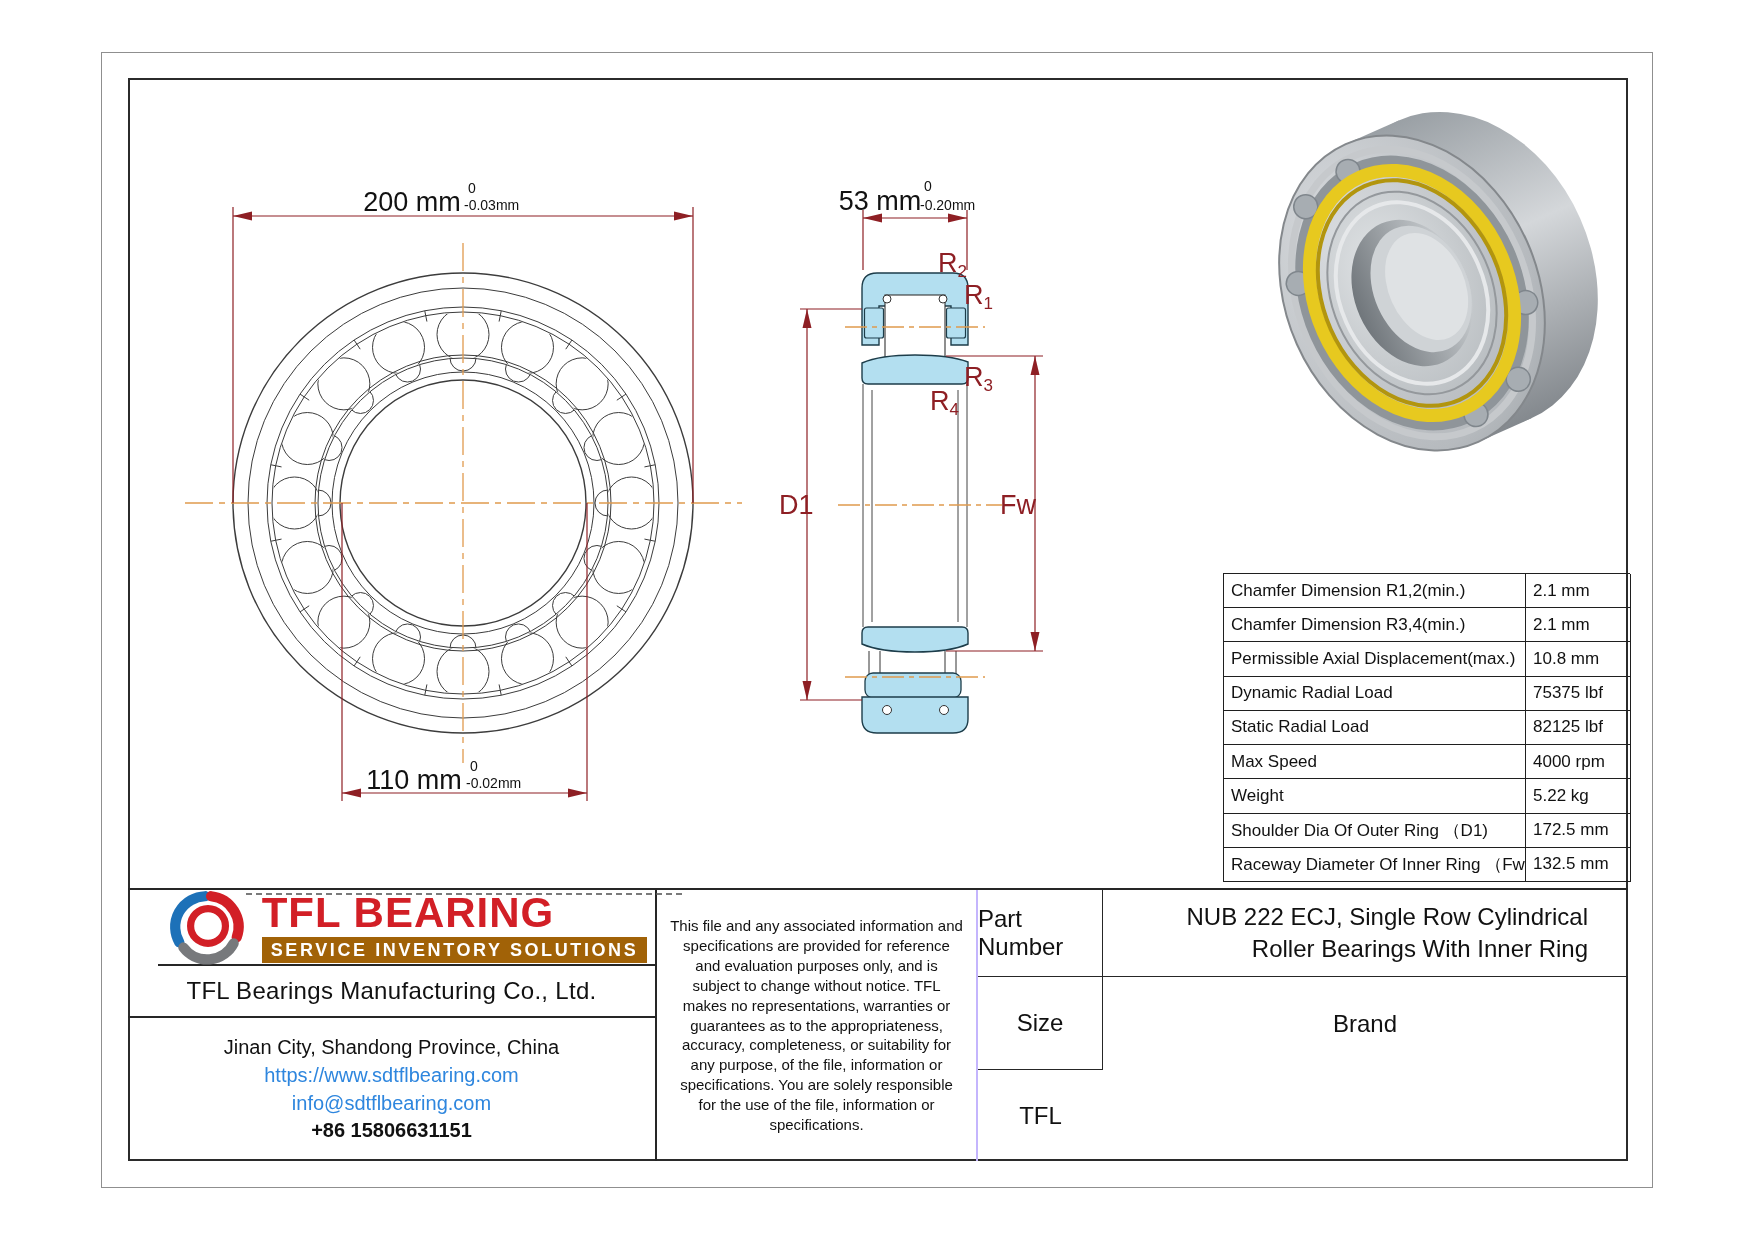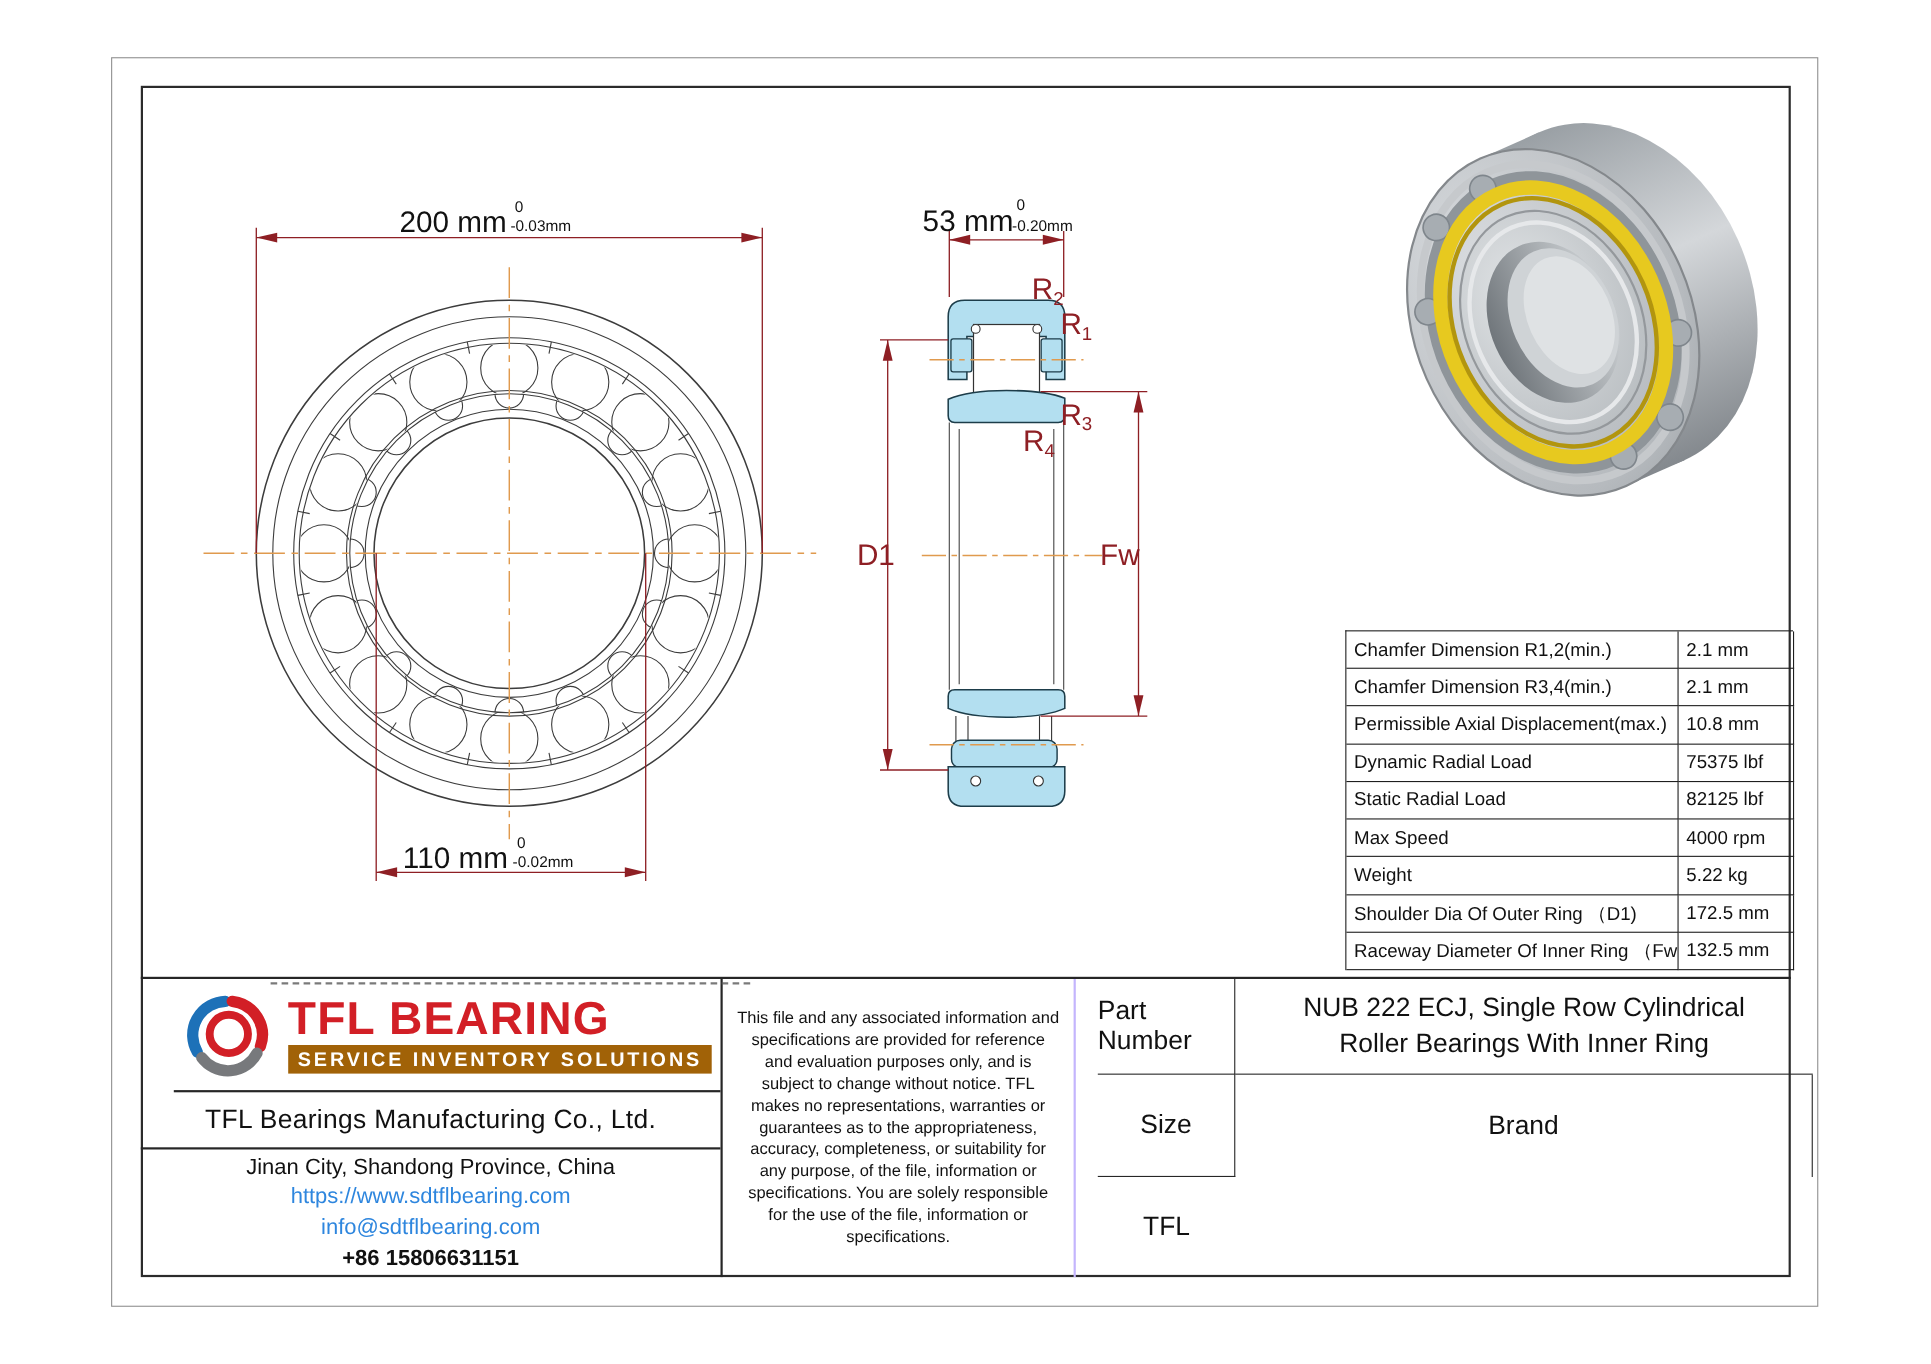--- a/index.html
+++ b/index.html
@@ -19,36 +19,36 @@
   #spec-table{left:1223px;top:573px;width:407px;height:309px;display:grid;
     grid-template-columns:302px 105px;grid-auto-rows:1fr;
     border-top:1px solid #1f1f1f;border-left:1px solid #1f1f1f;font-size:17px;}
   #spec-table .cell{border-right:1px solid #1f1f1f;border-bottom:1px solid #1f1f1f;
     display:flex;align-items:center;padding:0 6px 0 7px;white-space:nowrap;overflow:hidden;}
   
   #title-block{left:128px;top:888px;width:1500px;height:273px;display:flex;border-top:2px solid #262626;}
   .tb-col{box-sizing:border-box;height:100%;}
   #tb-col-logo{width:529px;border-right:2px solid #262626;display:flex;flex-direction:column;}
   #tb-col-disc{width:321px;border-right:2px solid #c4b5fd;display:flex;align-items:center;justify-content:center;}
-  #tb-col-fields{width:544px;display:grid;grid-template-columns:125px 525px;grid-template-rows:87px 93px 93px;padding-left:20px;}
+  #tb-col-fields{width:544px;display:grid;grid-template-columns:125px 525px;grid-template-rows:87px 93px 93px;}
   .tb-row{box-sizing:border-box;}
-  #logo-cell{height:103px;border-bottom:2px solid #262626;display:flex;align-items:center;justify-content:center;gap:14px;position:relative;margin-left:30px;}
+  #logo-cell{height:76px;border-bottom:2px solid #262626;display:flex;align-items:center;justify-content:center;gap:14px;position:relative;margin-left:30px;}
   #company-cell{height:52px;border-bottom:2px solid #262626;display:flex;align-items:center;justify-content:center;
     font-size:24px;font-weight:500;letter-spacing:0.3px;}
   #address-cell{flex:1;display:flex;flex-direction:column;align-items:center;justify-content:center;line-height:1.38;font-size:20px;}
   #address-cell .link{color:#2e86de;}
   #address-cell .phone{font-weight:600;}
   #logo-noise{position:absolute;left:88px;top:3px;width:436px;height:0;border-top:2px dashed #5a5a5a;opacity:.8;}
   #logo-text-wrap{display:flex;flex-direction:column;align-items:flex-start;}
   #logo-brand{color:#d21f26;font-weight:bold;font-size:42px;letter-spacing:1px;line-height:1;}
   #logo-tagline{background:#a16207;color:#fff;font-weight:bold;font-size:18px;letter-spacing:2.6px;
     padding:3px 9px 2px 9px;margin-top:3px;white-space:nowrap;}
   #tb-col-disc .disc{font-size:15px;line-height:1.33;text-align:center;padding:0 13px;}
   .field-label{border-right:1px solid #262626;border-bottom:1px solid #262626;display:flex;align-items:center;justify-content:center;font-size:24px;}
-  .field-value{border-bottom:1px solid #262626;display:flex;align-items:center;justify-content:center;text-align:center;font-size:24px;padding:0 40px;line-height:1.35;}
+  .field-value{border-bottom:1px solid #262626;display:flex;align-items:center;justify-content:center;text-align:right;font-size:24px;padding:0 40px;line-height:1.35;}
   .last-row{border-bottom:none !important;}
 </style>
 </head>
 <body>
 
 <div id="outer-frame" class="abs"></div>
 <div id="inner-frame" class="abs"></div>
 
 <svg id="drawing-svg" class="abs" viewBox="0 0 1755 1240" xmlns="http://www.w3.org/2000/svg">
   <defs>

